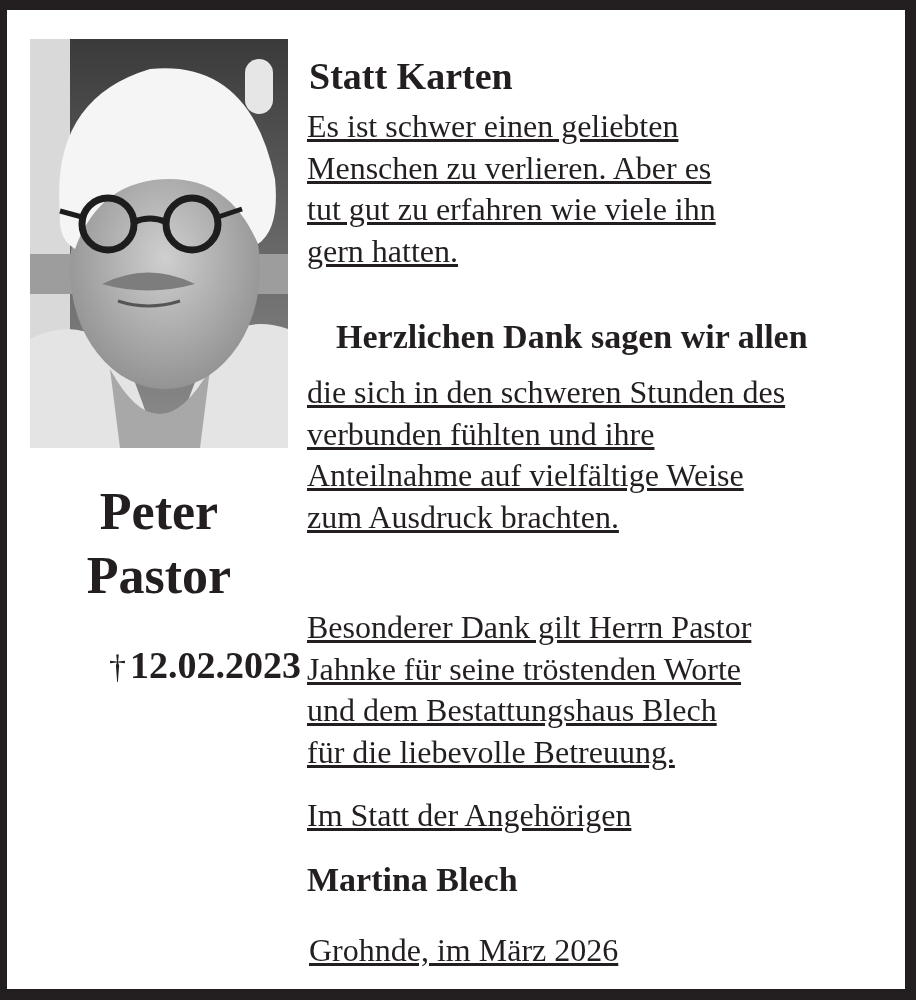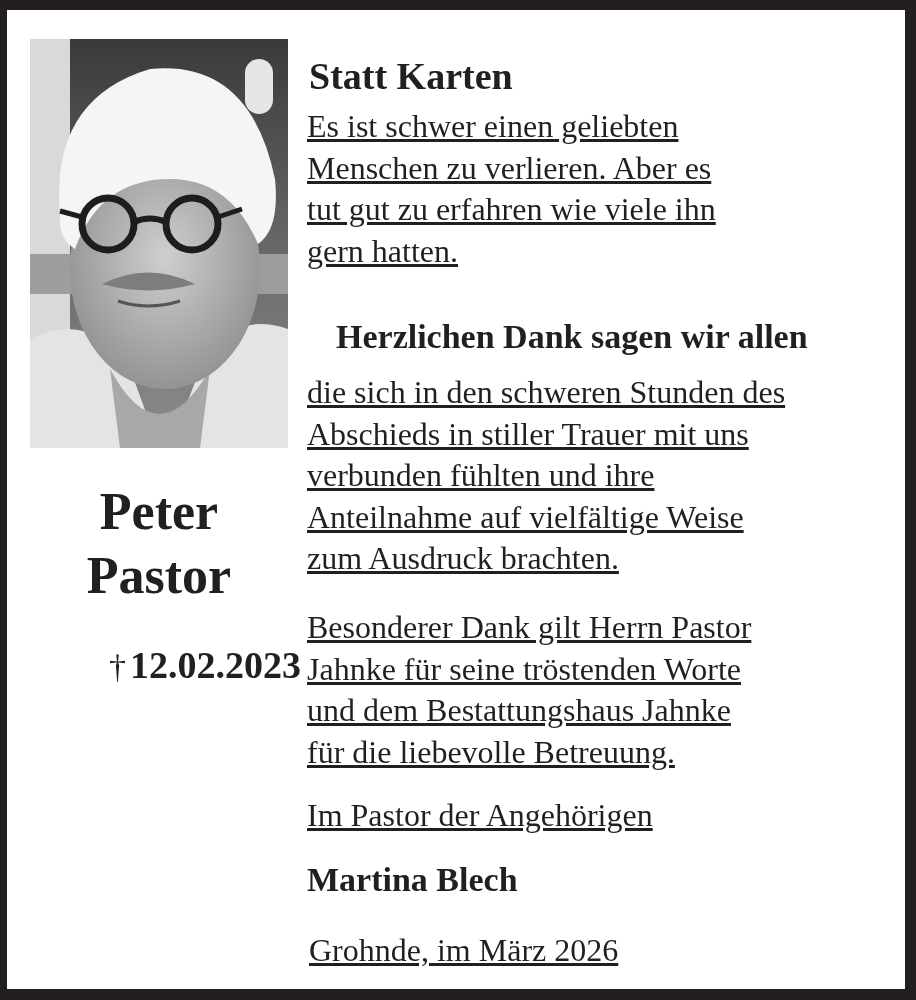--- a/index.html
+++ b/index.html
@@ -131,35 +131,34 @@
       <span>Es ist schwer einen geliebten</span>
       <span>Menschen zu verlieren. Aber es</span>
       <span>tut gut zu erfahren wie viele ihn</span>
       <span>gern hatten.</span>
     </div>
 
     <div class="h2">Herzlichen Dank sagen wir allen</div>
 
     <div class="p p2">
       <span>die sich in den schweren Stunden des</span>
-      <span>Abschieds in stiller Trauer mit uns</span>
       <span>verbunden fühlten und ihre</span>
       <span>Anteilnahme auf vielfältige Weise</span>
       <span>zum Ausdruck brachten.</span>
     </div>
 
     <div class="p p3">
       <span>Besonderer Dank gilt Herrn Pastor</span>
       <span>Jahnke für seine tröstenden Worte</span>
-      <span>und dem Bestattungshaus Jahnke</span>
+      <span>und dem Bestattungshaus Blech</span>
       <span>für die liebevolle Betreuung.</span>
     </div>
 
     <div class="p p4">
-      <span>Im Pastor der Angehörigen</span>
+      <span>Im Statt der Angehörigen</span>
     </div>
 
     <div class="sig">Martina Blech</div>
 
     <div class="p p5">
       <span>Grohnde, im März 2026</span>
     </div>
   </div>
 </div>
 

